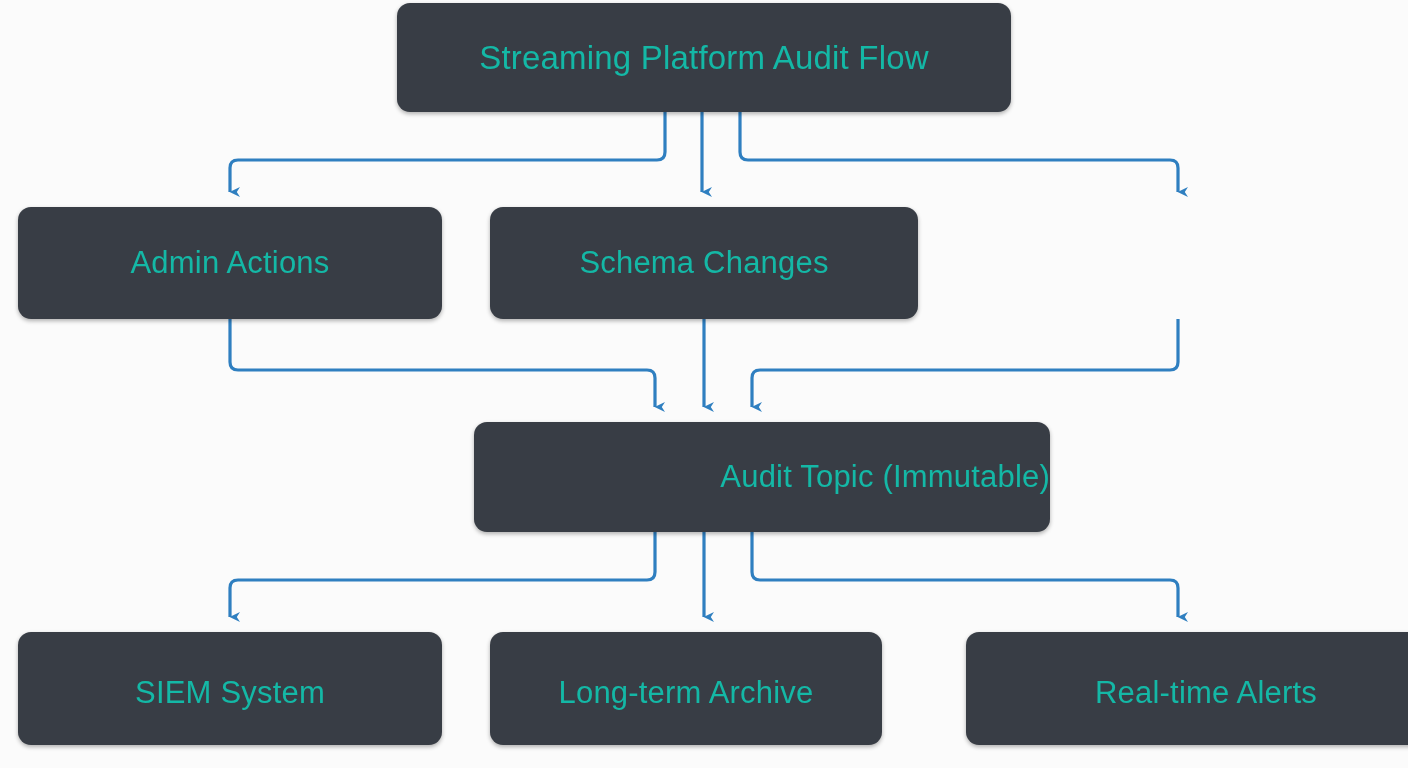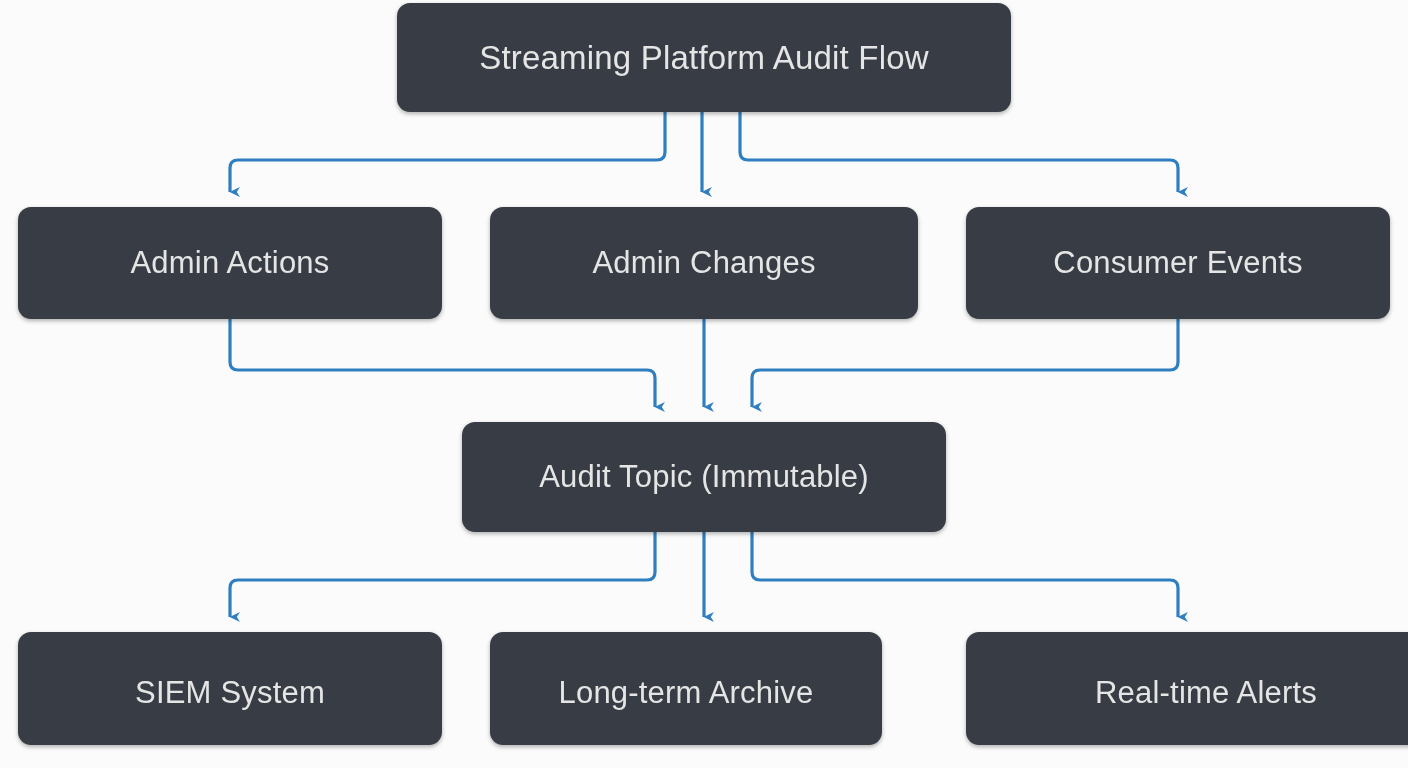--- a/index.html
+++ b/index.html
@@ -29,21 +29,21 @@
     background: #383d45;
     border-radius: 13px;
     box-shadow: 0 2px 4px rgba(0,0,0,0.30);
     display: flex;
     align-items: center;
     justify-content: center;
     box-sizing: border-box;
     z-index: 2;
   }
   .node-label {
-    color: #e5e5e5;
+    color: #14b8a6;
     font-family: "Liberation Sans", sans-serif;
     font-weight: 400;
     letter-spacing: 0.2px;
     text-align: center;
     white-space: nowrap;
   }
   .node-title .node-label { font-size: 33px; }
   .node-lvl1 .node-label { font-size: 31px; }
   .node-hub .node-label   { font-size: 31px; }
   .node-lvl2 .node-label  { font-size: 31px; margin-top: 9px; }
@@ -84,28 +84,25 @@
 
   <div class="node node-title" style="left:397px; top:3px; width:614px; height:109px;">
     <span class="node-label">Streaming Platform Audit Flow</span>
   </div>
 
   <div class="node node-lvl1" style="left:18px; top:207px; width:424px; height:112px;">
     <span class="node-label">Admin Actions</span>
   </div>
 
   <div class="node node-lvl1" style="left:490px; top:207px; width:428px; height:112px;">
-    <span class="node-label">Admin Changes</span>
+    <span class="node-label">Schema Changes</span>
   </div>
 
-  <div class="node node-lvl1" style="left:966px; top:207px; width:424px; height:112px;">
-    <span class="node-label">Consumer Events</span>
-  </div>
 
-  <div class="node node-hub" style="left:462px; top:422px; width:484px; height:110px;">
+  <div class="node node-hub" style="left:474px; top:422px; width:576px; height:110px;justify-content:flex-end;">
     <span class="node-label">Audit Topic (Immutable)</span>
   </div>
 
   <div class="node node-lvl2" style="left:18px; top:632px; width:424px; height:113px;">
     <span class="node-label">SIEM System</span>
   </div>
 
   <div class="node node-lvl2" style="left:490px; top:632px; width:392px; height:113px;">
     <span class="node-label">Long-term Archive</span>
   </div>

